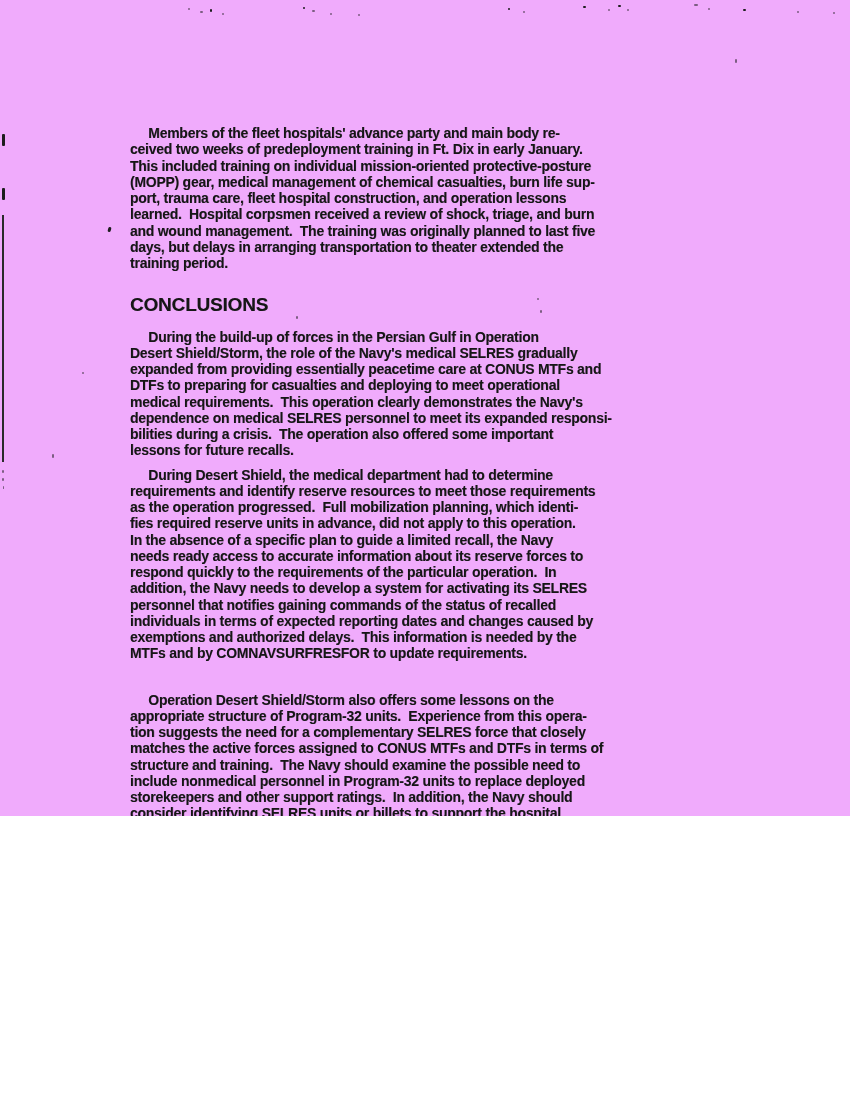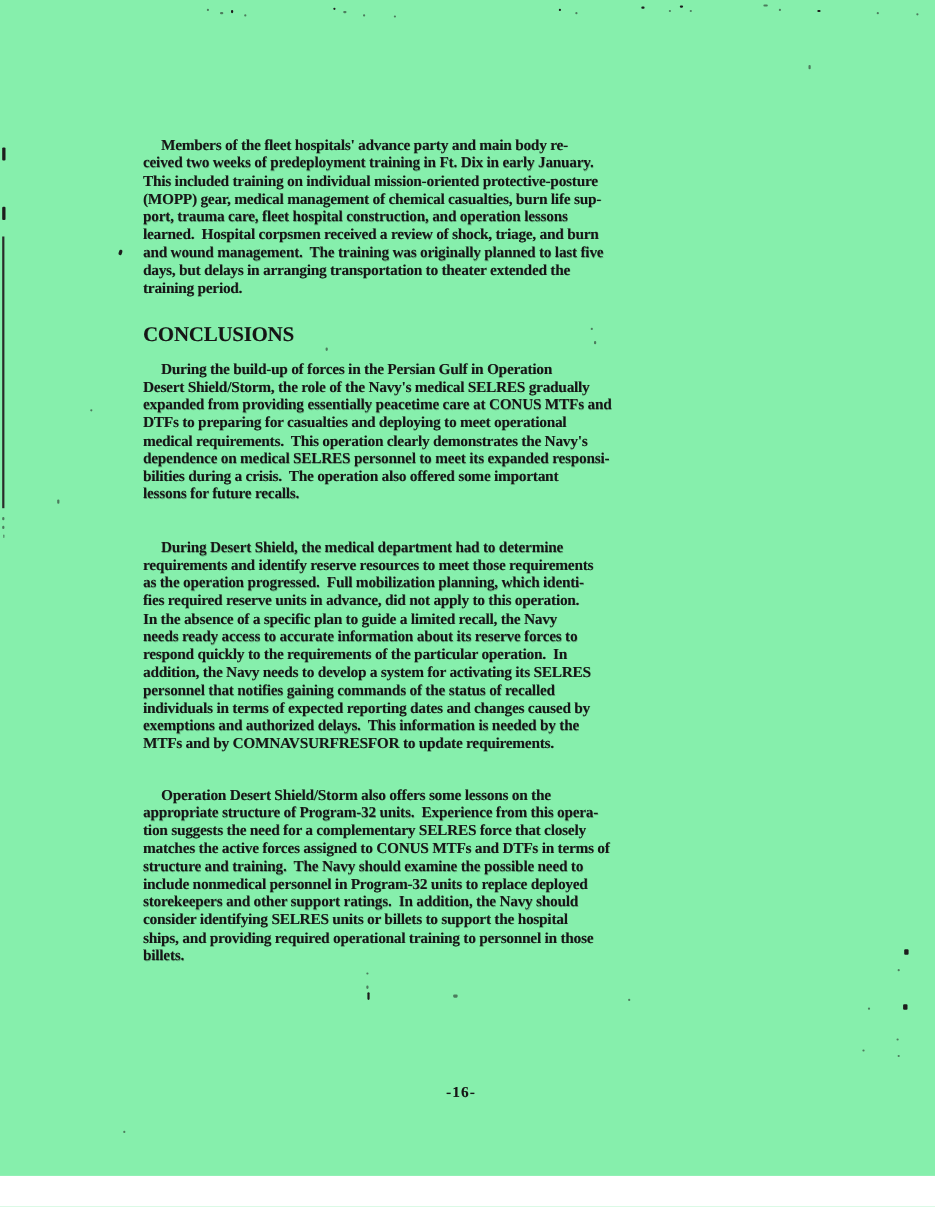--- a/index.html
+++ b/index.html
@@ -1,21 +1,21 @@
 <!DOCTYPE html>
 <html><head>
 <meta charset="utf-8">
 <style>
   html,body{margin:0;padding:0;background:#ffffff;}
   .page{
     position:relative;
-    width:850px;height:1069px;
-    background:#86efac;
+    width:850px;height:816px;
+    background:#f0abfc;
     overflow:hidden;
-    font-family:Liberation Serif, serif;
+    font-family:Liberation Sans, sans-serif;
     color:#161616;
   }
   .text-block{
     position:absolute;
     left:130px;top:125px;
     width:625px;
     font-size:13.9px;
     font-weight:bold;
     line-height:16.25px;
     letter-spacing:-0.2px;
@@ -25,21 +25,21 @@
     margin:0;
     white-space:pre;
   }
   .heading{
     margin:26px 0 0 0;
     font-size:19px;
     font-weight:bold;
     white-space:pre;
   }
   .mt15{margin-top:15px;}
-  .mt16{margin-top:32px;}
+  .mt16{margin-top:8px;}
   .mt18{margin-top:30px;}
   .page-number{
     position:absolute;
     left:0;right:12px;
     top:986px;
     text-align:center;
     font-size:13.9px;
     font-weight:bold;
     letter-spacing:1px;
     text-shadow:0.4px 0.4px 0 rgba(20,20,20,0.35);

